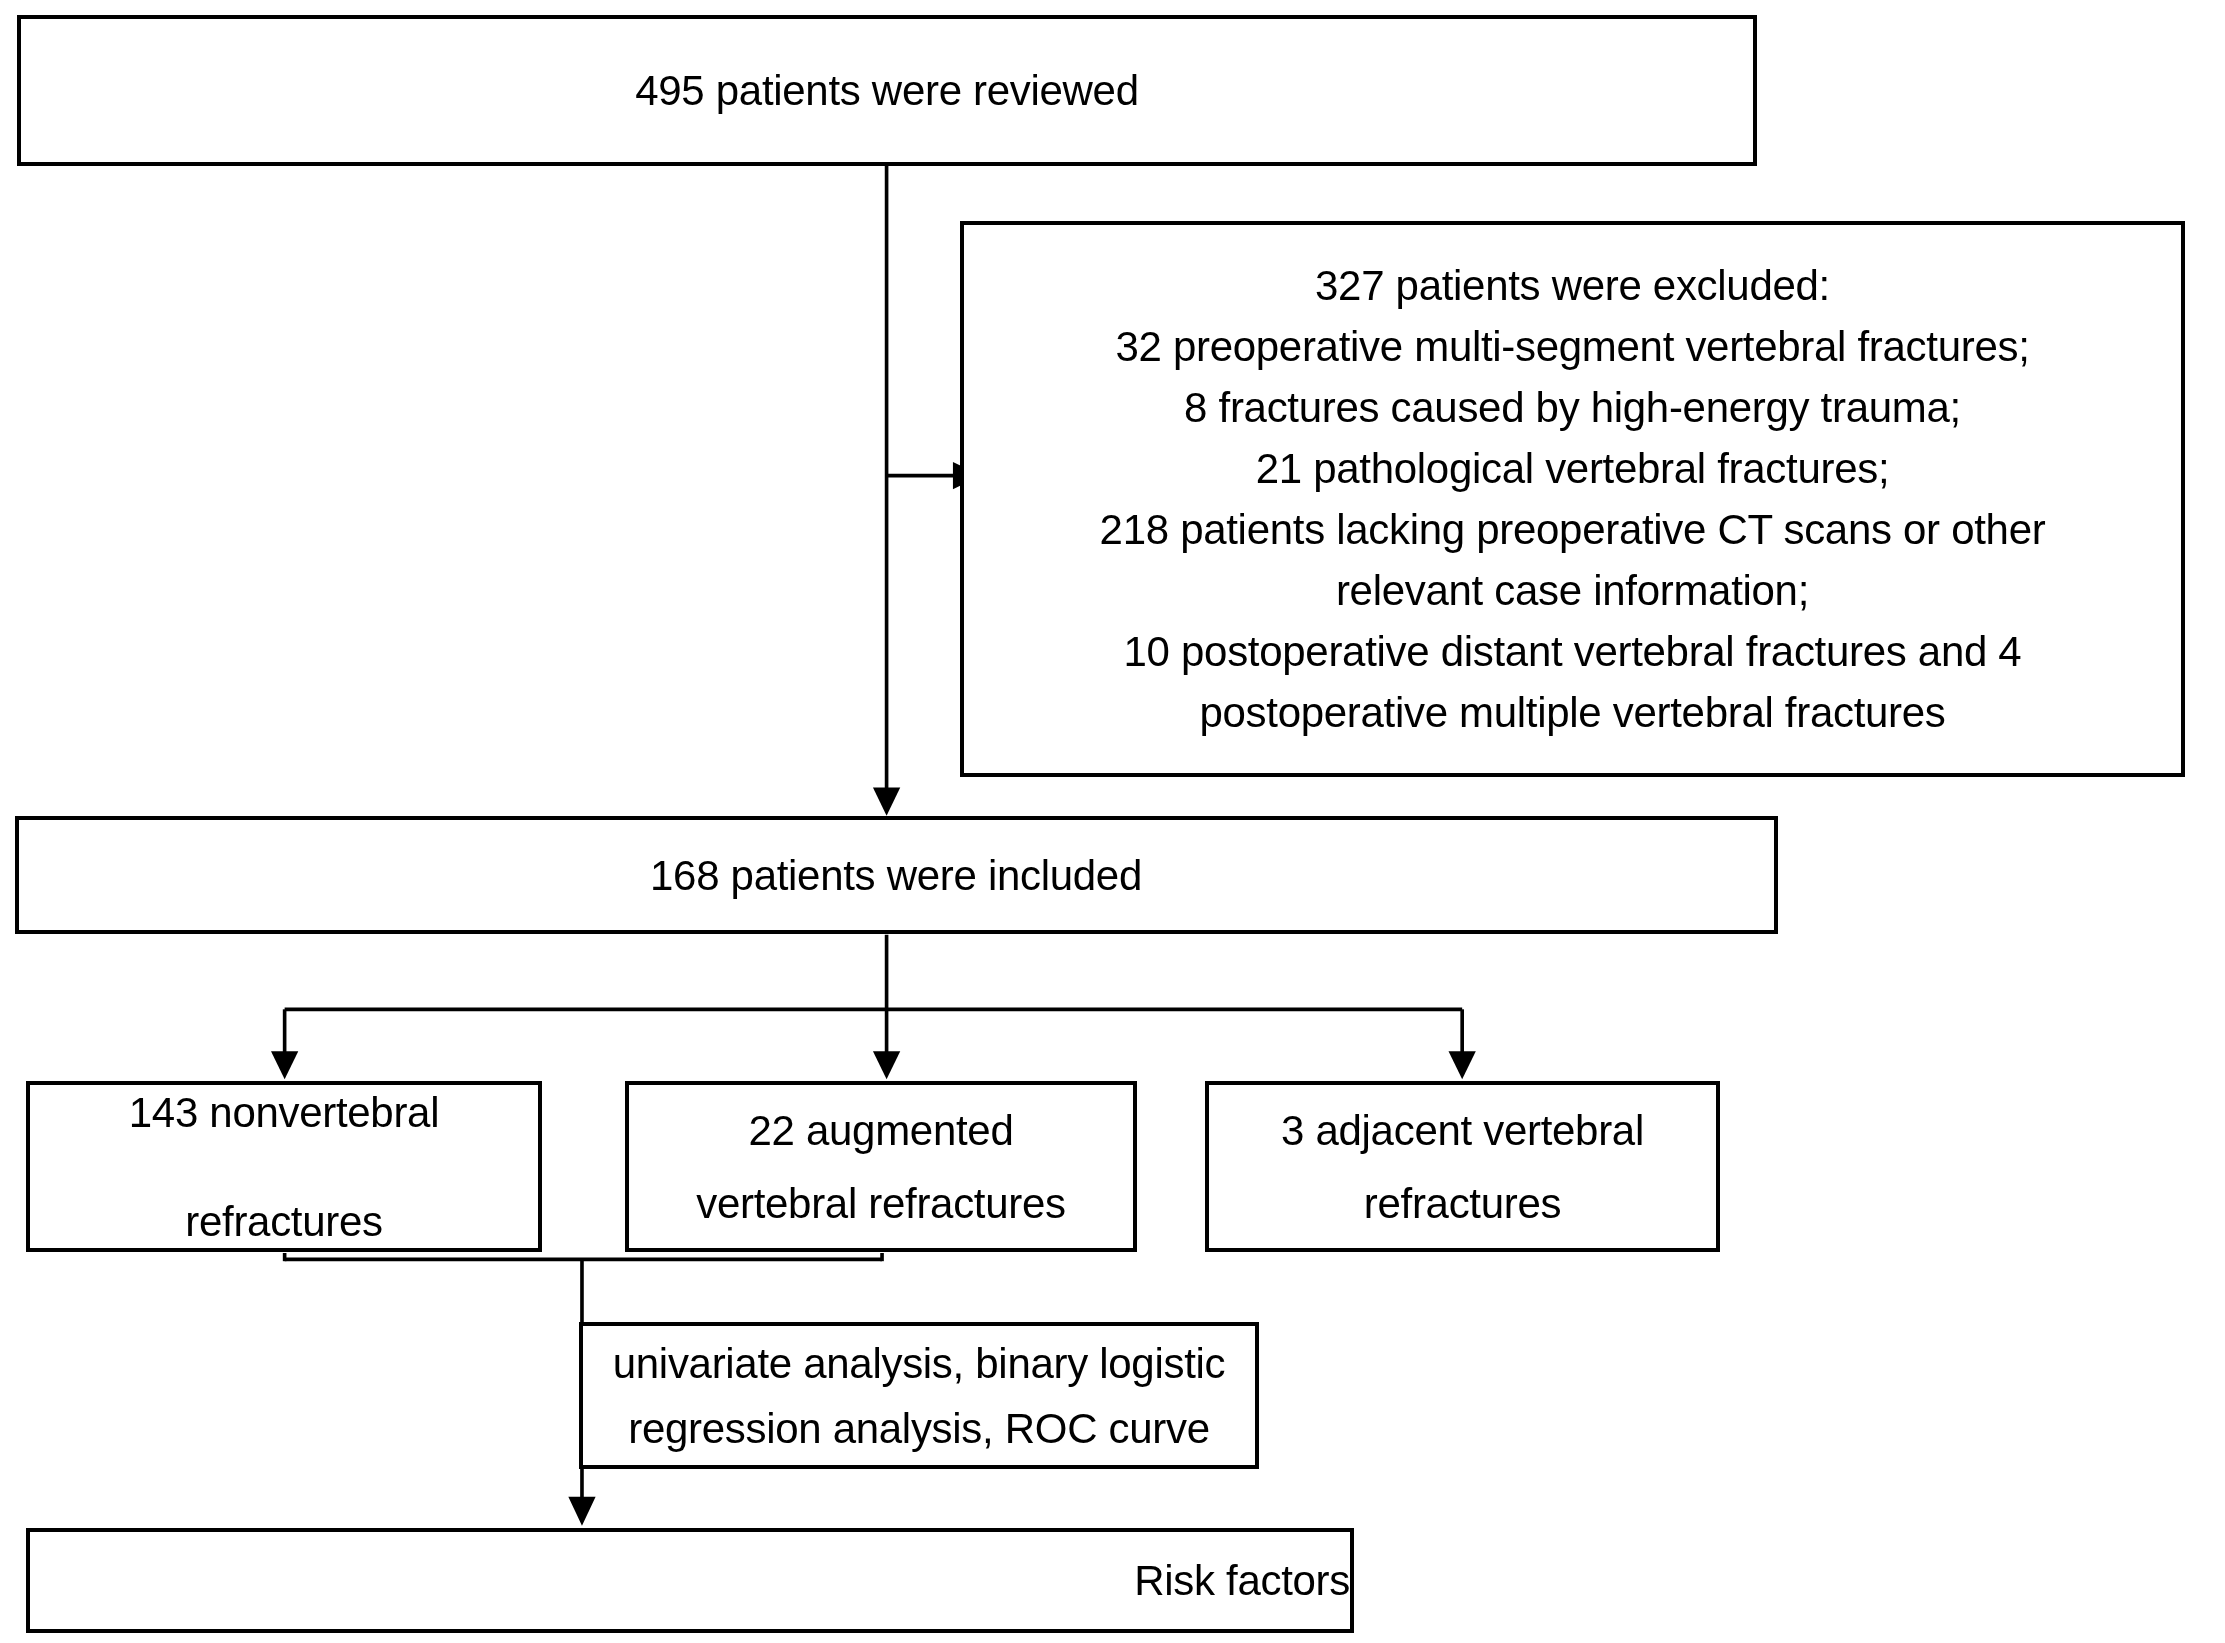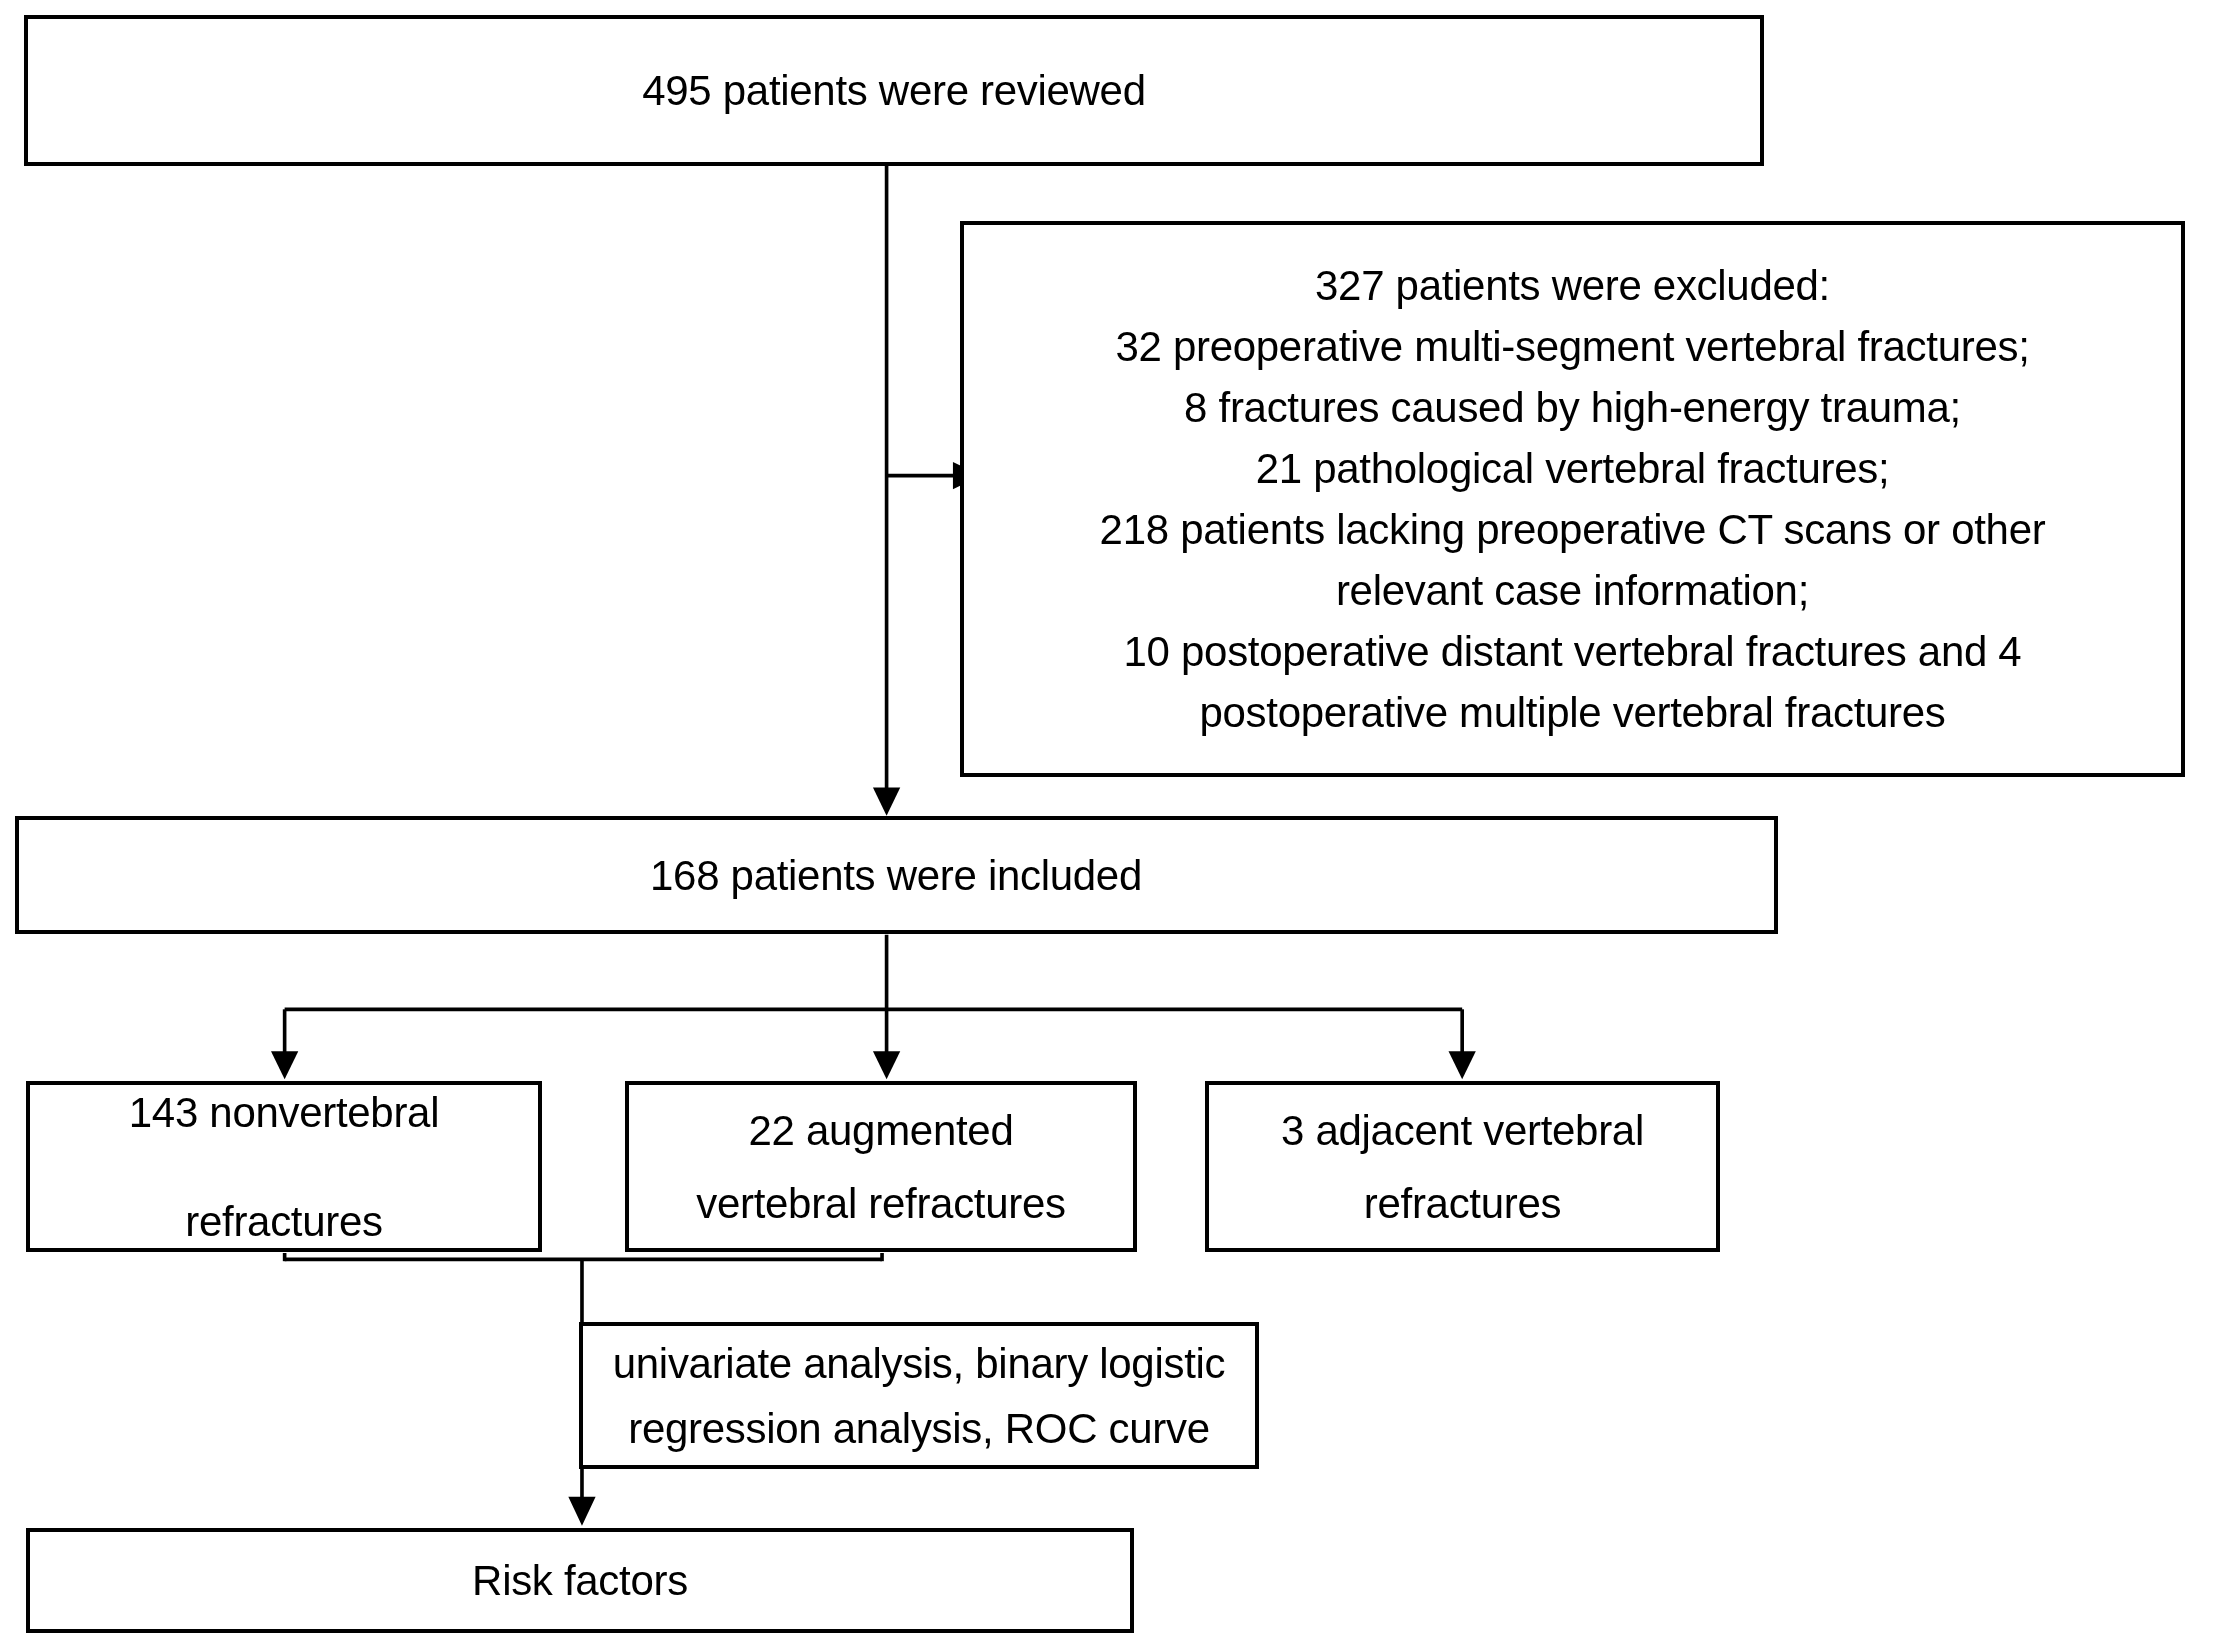--- a/index.html
+++ b/index.html
@@ -30,28 +30,28 @@
     display: flex;
     flex-direction: column;
     align-items: center;
     justify-content: center;
     text-align: center;
     font-size: 42px;
     line-height: 61px;
     letter-spacing: -0.3px;
   }
   .box .line { width: 100%; }
-  .box-a  { left: 24px;   top: 14.5px;   width: 1740px; height: 151px; }
+  .box-a  { left: 17px;   top: 14.5px;   width: 1740px; height: 151px; }
   .box-b  { left: 960px; top: 221px;  width: 1225px; height: 556px; }
   .box-c  { left: 14.5px;   top: 816px;  width: 1763px; height: 118px; }
   .box-d1 { left: 26px;   top: 1081px; width: 516px;  height: 171px; line-height: 73px; gap: 36px; }
   .box-d2 { left: 625px;  top: 1081px; width: 512px;  height: 171px; line-height: 73px; }
   .box-d3 { left: 1205px; top: 1081px; width: 515px;  height: 171px; line-height: 73px; }
   .box-e  { left: 579px;  top: 1322px; width: 680px;  height: 147px; line-height: 65px; }
-  .box-f  { left: 26px;   top: 1528px; width: 1108px; height: 105px; }
+  .box-f  { left: 26px;   top: 1528px; width: 1328px; height: 105px; text-align: right; }
 </style>
 </head>
 <body>
 
 <div class="canvas">
 
   <svg class="connectors" viewBox="0 0 2448 1808" xmlns="http://www.w3.org/2000/svg">
     <g stroke="#000000" stroke-width="4" fill="#000000">
 
       <g>

